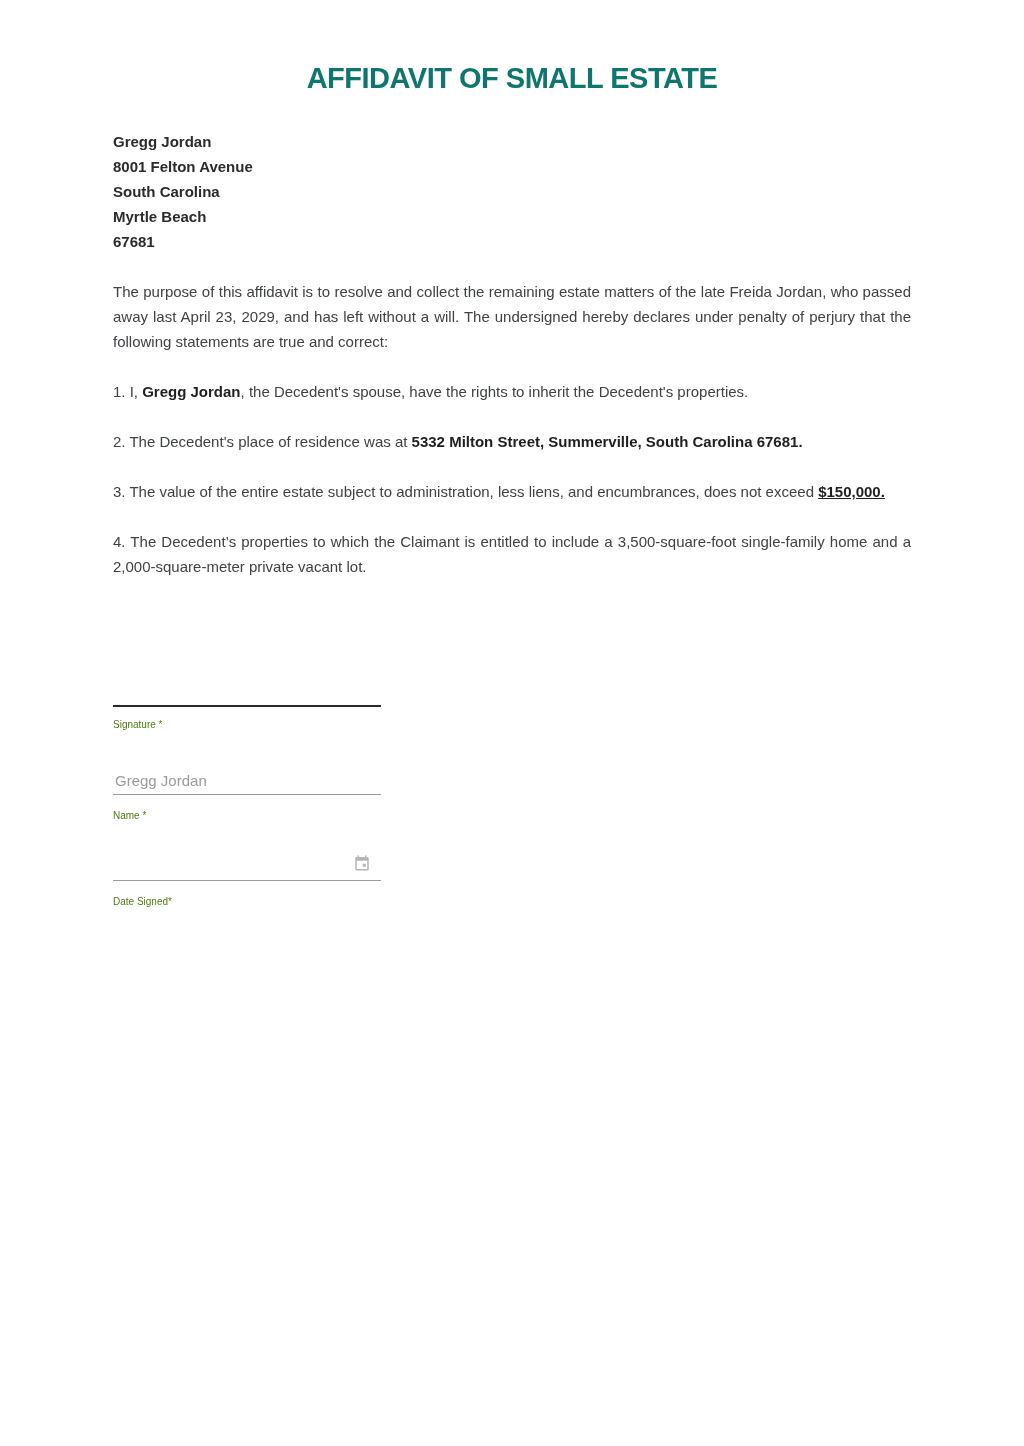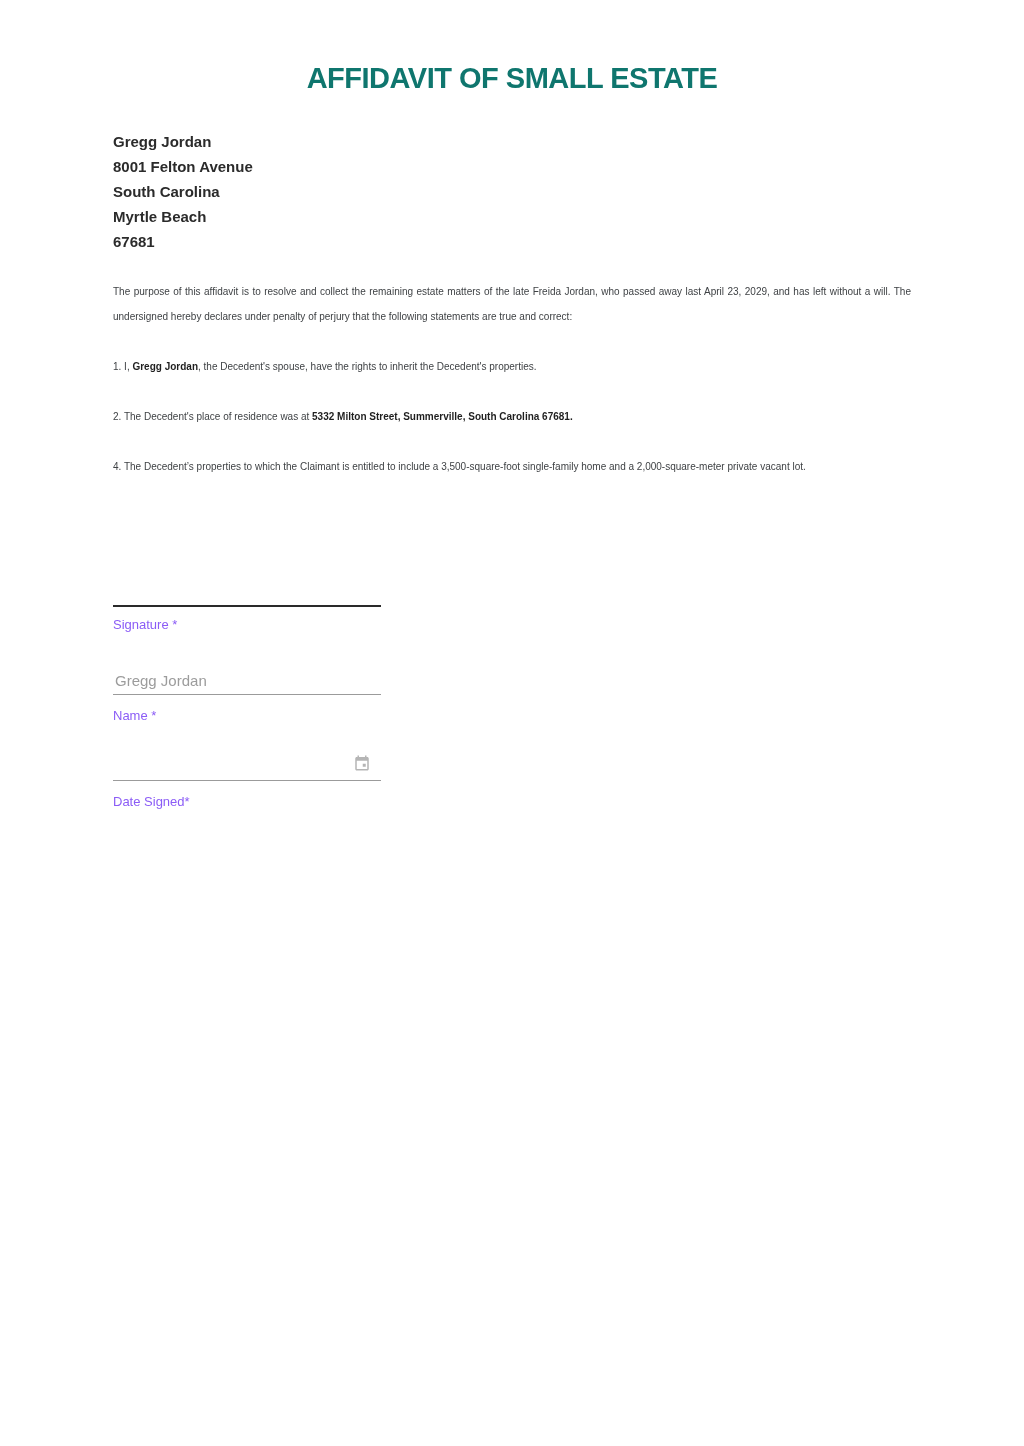--- a/index.html
+++ b/index.html
@@ -28,44 +28,44 @@
   }
   .address-block {
     margin-top: 36px;
     font-size: 15px;
     line-height: 25px;
     font-weight: 700;
     color: #2b2b2b;
   }
   .para {
     margin: 25px 0 0 0;
-    font-size: 10px;
+    font-size: 15px;
     line-height: 25px;
     color: #3f4245;
     text-align: justify;
   }
   .para b, .para strong {
     font-weight: 700;
     color: #1f1f1f;
   }
   .u { text-decoration: underline; }
 
   .sig-section {
     margin-top: 126px;
     width: 268px;
   }
   .sig-line {
     border-top: 2px solid #2a2a2a;
     height: 0;
   }
   .field-label {
     margin-top: 10px;
-    font-size: 13px;
+    font-size: 10px;
     line-height: 16px;
-    color: #8b5cf6;
+    color: #4d7c0f;
   }
   .field-label.below { margin-top: 13px; }
   .text-field {
     display: block;
     width: 100%;
     height: 40px;
     border: 0;
     border-bottom: 1px solid #9b9b9b;
     border-radius: 0;
     outline: none;
@@ -109,20 +109,23 @@
   </p>
 
   <p class="para">
     <span>1. I, </span><b>Gregg Jordan</b><span>, the Decedent's spouse, have the rights to inherit the Decedent's properties.</span>
   </p>
 
   <p class="para">
     <span>2. The Decedent's place of residence was at </span><b>5332 Milton Street, Summerville, South Carolina 67681.</b><span></span>
   </p>
 
+  <p class="para">
+    <span>3. The value of the entire estate subject to administration, less liens, and encumbrances, does not exceed </span><b class="u">$150,000.</b><span></span>
+  </p>
 
   <p class="para">
     <span>4. The Decedent’s properties to which the Claimant is entitled to include a 3,500-square-foot single-family home and a 2,000-square-meter private vacant lot.</span><b></b><span></span>
   </p>
 
   <div class="sig-section">
 
     <div class="sig-line"></div>
     <div class="field-label">Signature *</div>
 

